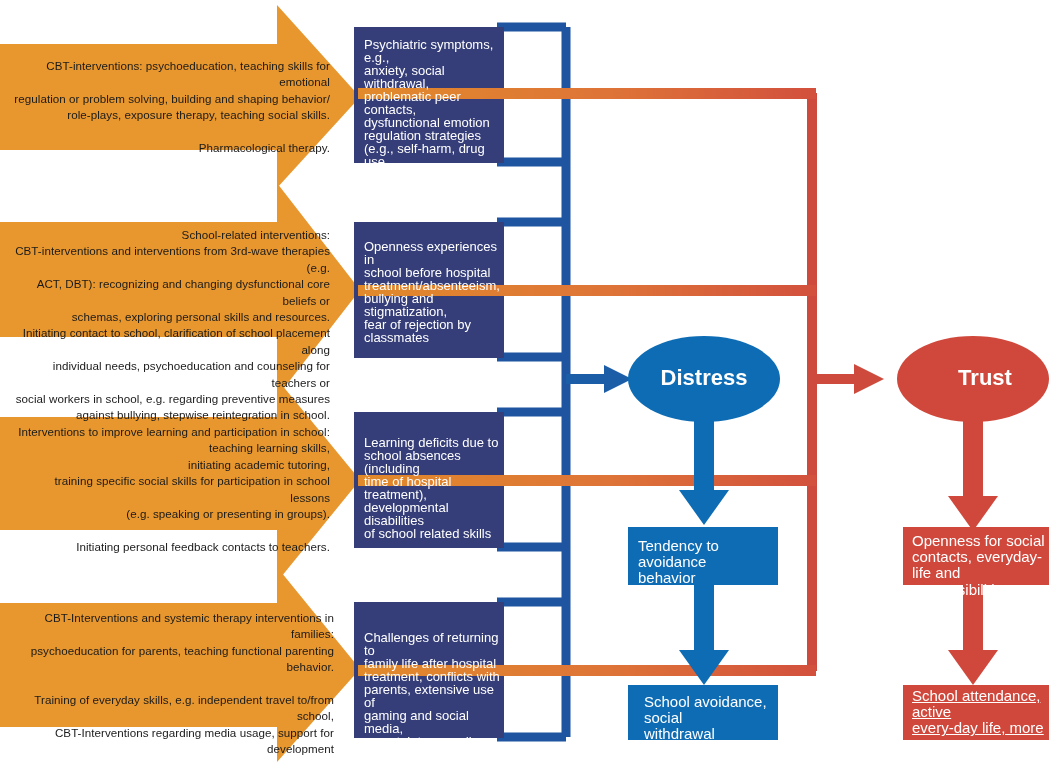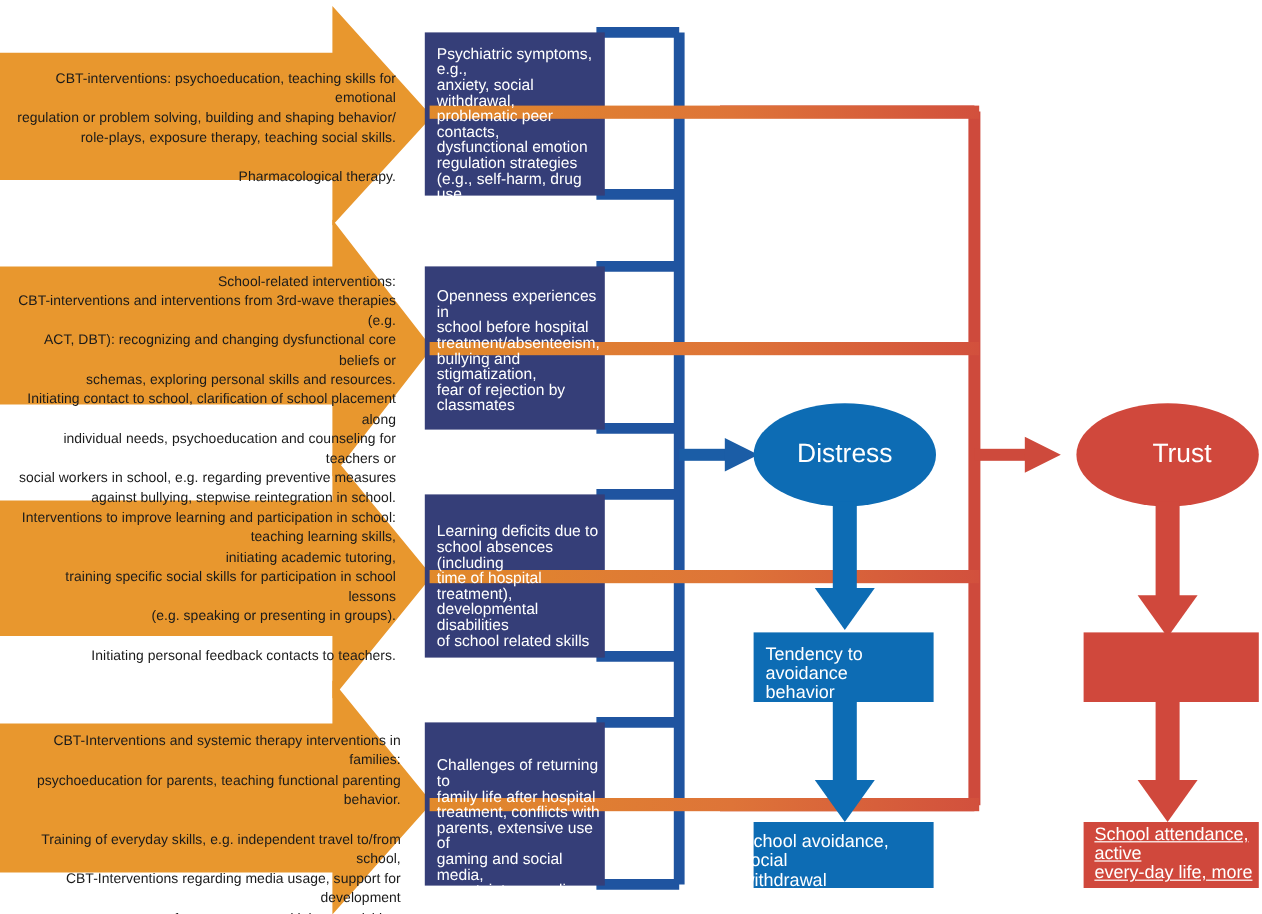--- a/index.html
+++ b/index.html
@@ -13,21 +13,21 @@
   .orange-cap{color:#1a1a1a;font-size:11.6px;line-height:16.4px;letter-spacing:0.05px;text-align:right;}
 
   
   .navy-cap{color:#ffffff;font-size:13px;line-height:13px;}
 
   
   .flat-cap{color:#ffffff;font-size:15px;line-height:16.2px;}
 
   
   .ell-lab{position:absolute;color:#ffffff;font-size:22px;line-height:22px;
-           text-align:center;font-weight:400;}
+           text-align:center;font-weight:700;}
 </style>
 </head>
 <body>
 
 <div id="stage">
 
   <svg width="1052" height="762" viewBox="0 0 1052 762">
     <defs>
       <linearGradient id="orangeRed" x1="0" y1="0" x2="1" y2="0">
         <stop offset="0%" stop-color="#E18A2B"></stop>
@@ -182,21 +182,24 @@
 uncertainty regarding every-
 day life and peer contacts</div>
 
   <div class="ell-lab" style="left:628px;top:367px;width:152px;">Distress</div>
 
   <div class="ell-lab" style="left:897px;top:367px;width:176px;">Trust</div>
 
   <div class="txt flat-cap" style="left:638px;top:538px;width:136px;">Tendency to avoidance
 behavior</div>
 
-  <div class="txt flat-cap" style="left:618px;top:694px;width:136px;">School avoidance, social
+  <div class="txt flat-cap" style="left:644px;top:694px;width:136px;">School avoidance, social
 withdrawal</div>
 
+  <div class="txt flat-cap" style="left:912px;top:533px;width:134px;">Openness for social
+contacts, everyday-life and
+responsibilities</div>
 
   <div class="txt flat-cap" style="left:912px;top:688px;width:134px;text-decoration:underline;">School attendance, active
 every-day life, more peer
 contacts</div>
 
 </div>
 
 </body></html>

